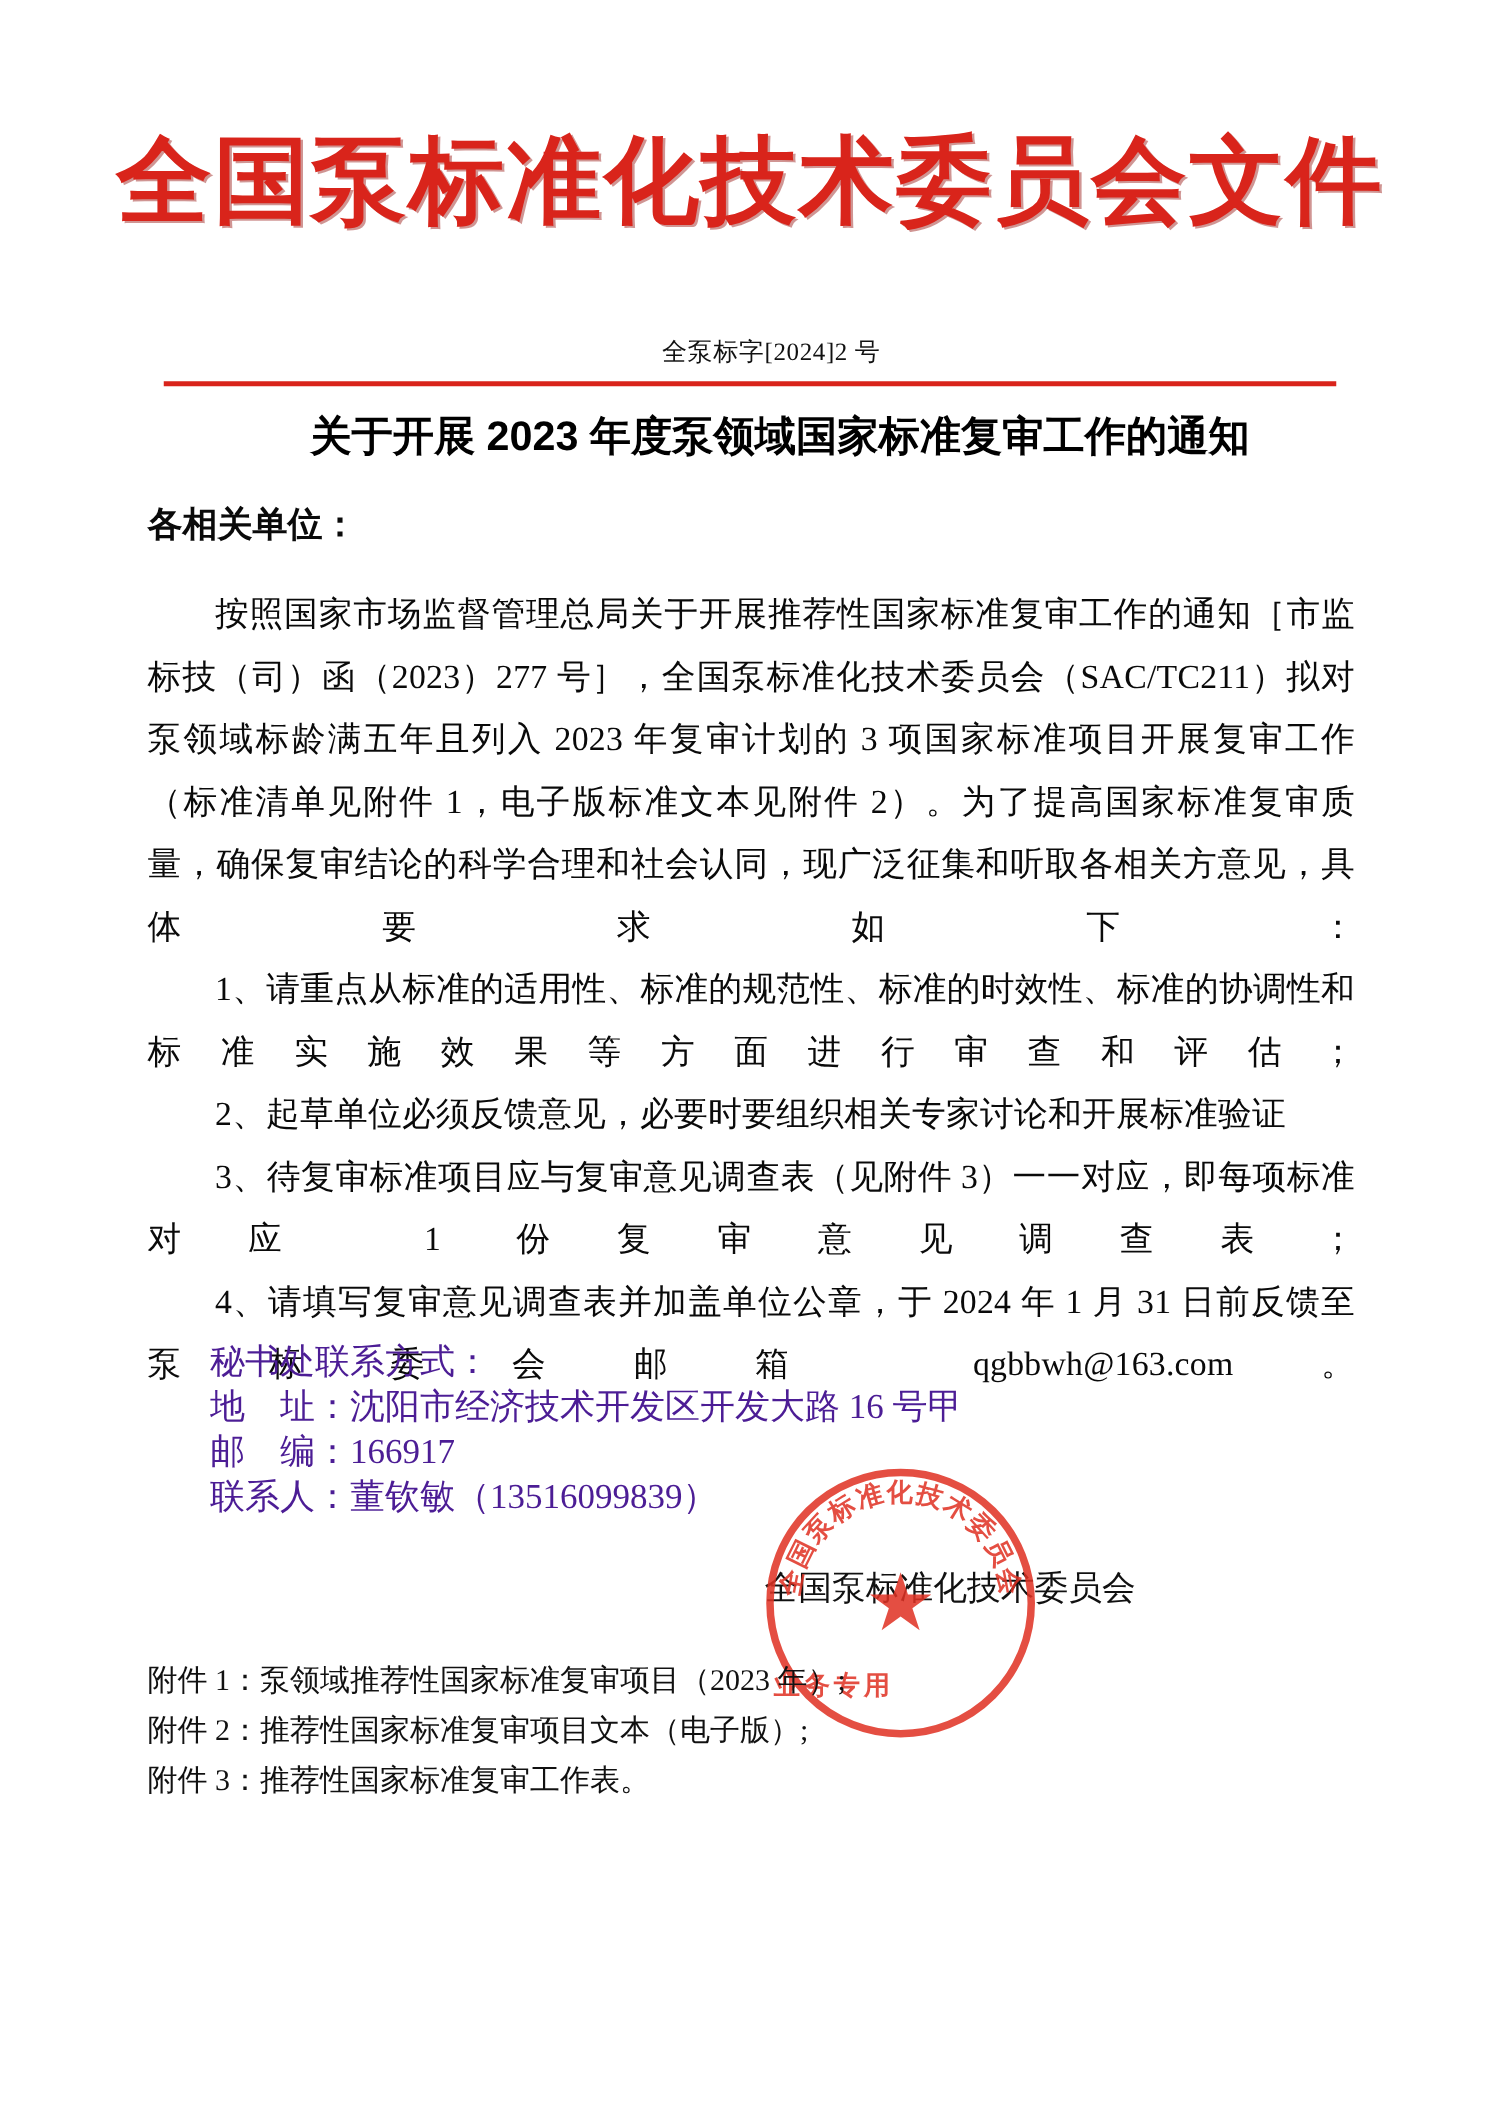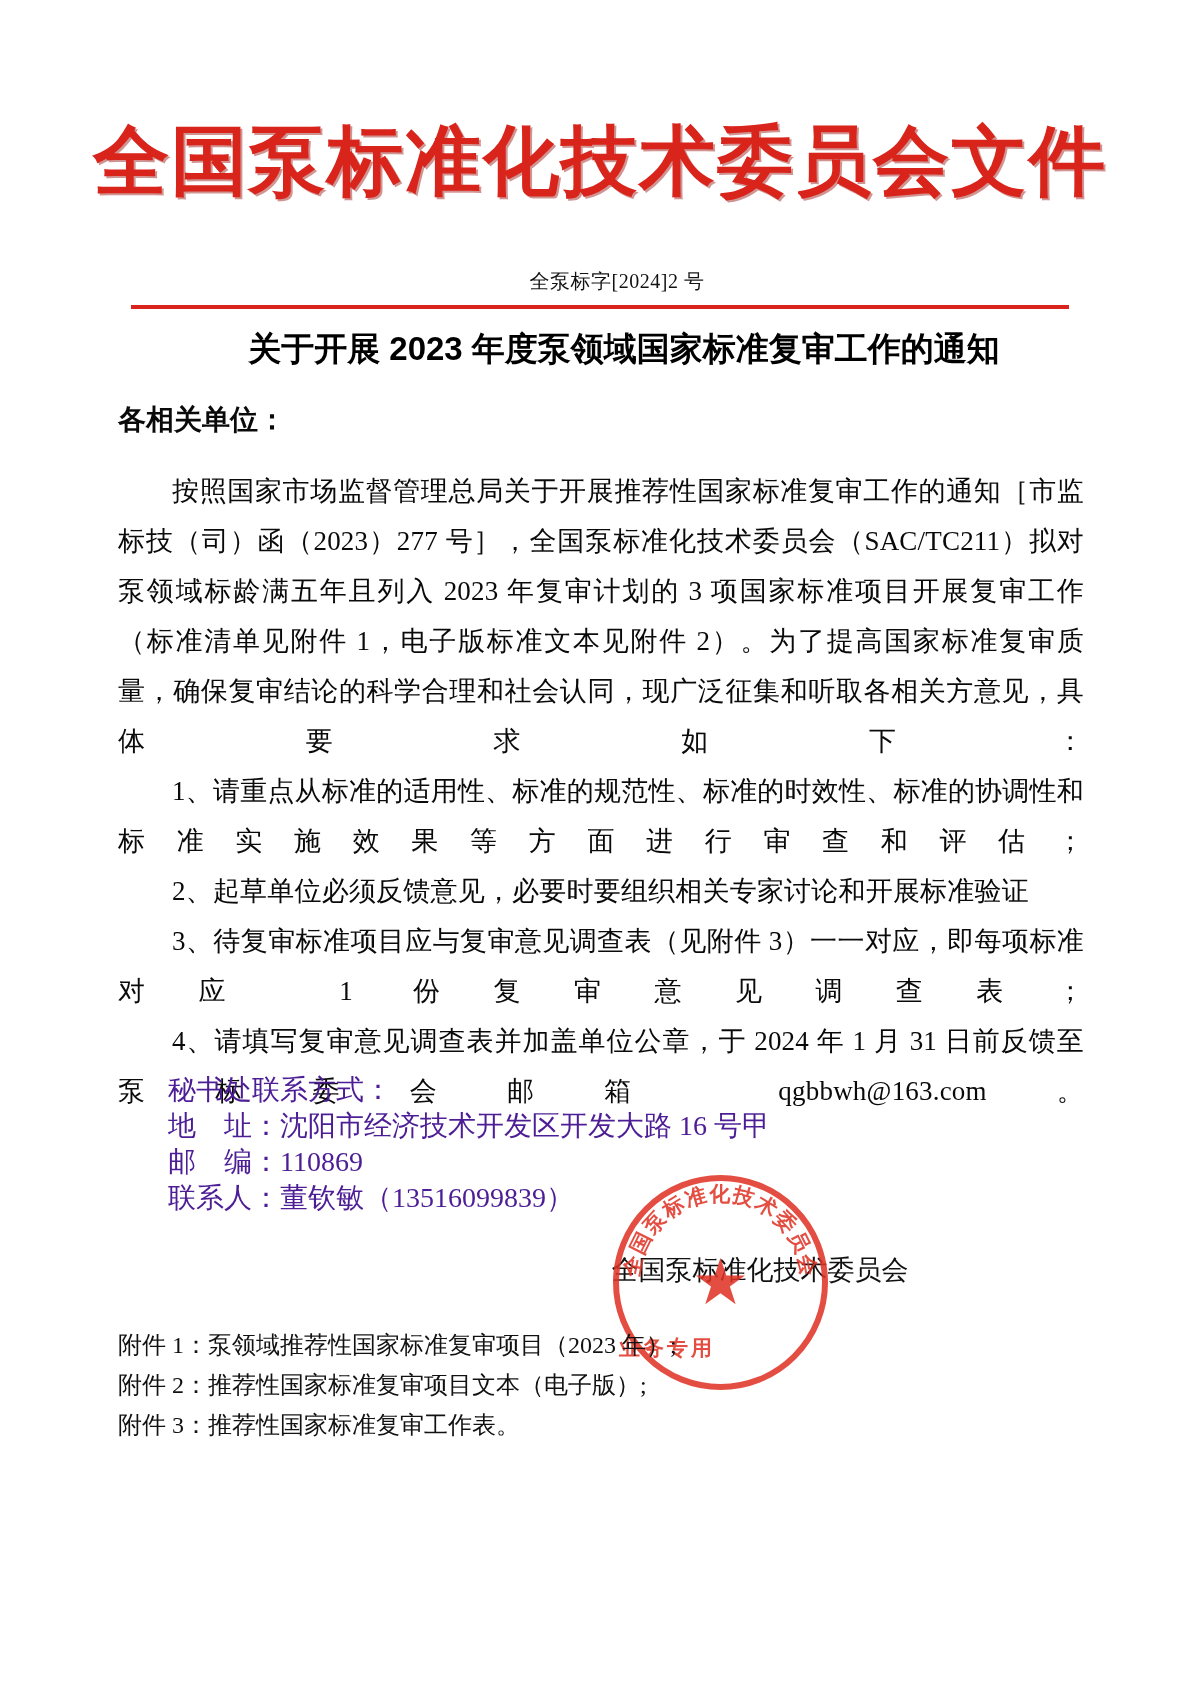--- a/index.html
+++ b/index.html
@@ -18,21 +18,21 @@
   .page {
     position: relative;
     width: 1200px;
     height: 1696px;
     box-sizing: border-box;
   }
 
   
   .masthead {
     position: absolute;
-    top: 118px;
+    top: 102px;
     left: 0;
     width: 1200px;
     text-align: center;
   }
   .masthead-title {
     font-family: "Liberation Sans", "DejaVu Sans", sans-serif;
     font-weight: bold;
     font-size: 76px;
     line-height: 86px;
     letter-spacing: 2px;
@@ -221,21 +221,21 @@
 
     <p class="para j-stretch">4、请填写复审意见调查表并加盖单位公章，于 2024 年 1 月 31 日前反馈至泵标委会邮箱 qgbbwh@163.com。</p>
   </div>
 
   <div class="contact">
     <div class="contact-row">秘书处联系方式：</div>
     <div class="contact-row">
       <span class="contact-label">地　址：</span><span>沈阳市经济技术开发区开发大路 16 号甲</span>
     </div>
     <div class="contact-row">
-      <span class="contact-label">邮　编：</span><span>110869</span>
+      <span class="contact-label">邮　编：</span><span>166917</span>
     </div>
     <div class="contact-row">
       <span class="contact-label">联系人：</span><span>董钦敏（13516099839）</span>
     </div>
   </div>
 
   <div class="signature">
     <div>全国泵标准化技术委员会</div>
   </div>
 

